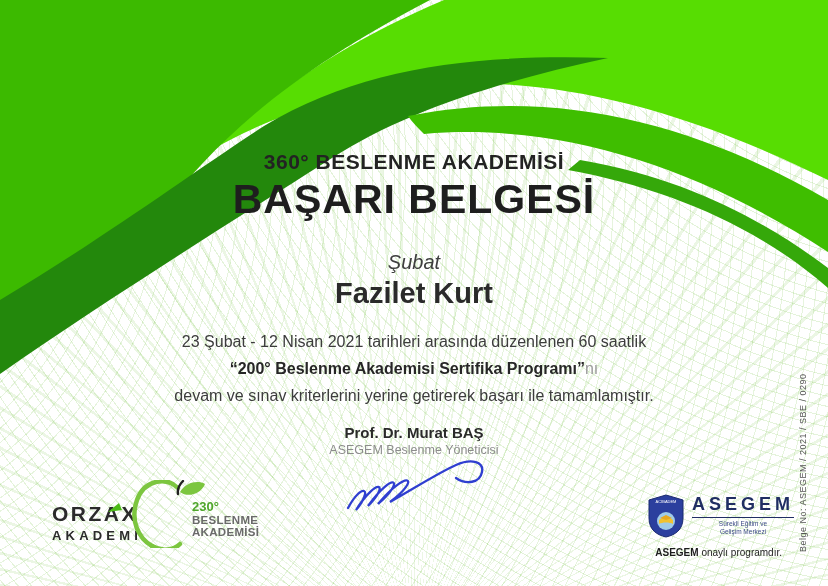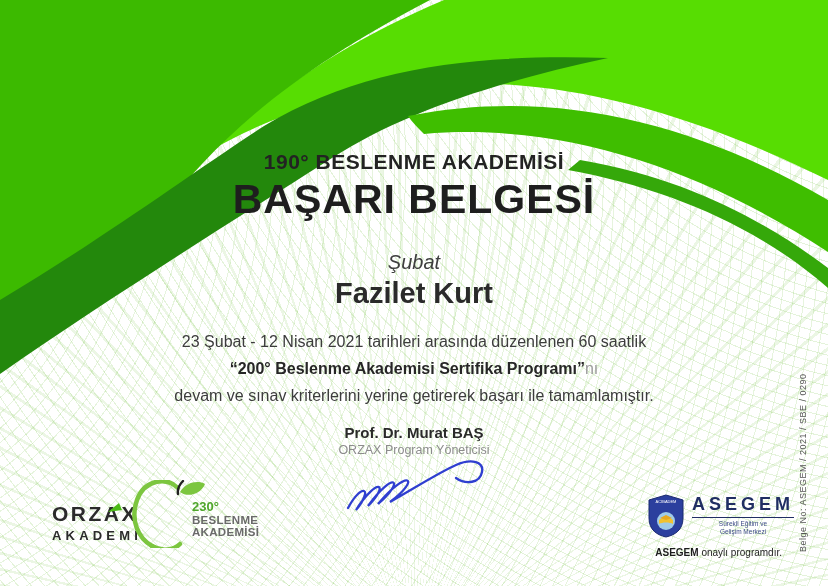--- a/index.html
+++ b/index.html
@@ -63,35 +63,35 @@
 
     <path fill="#3CBA00" d="M0,0 L430,0 C330,52 258,104 202,164 C146,226 78,286 0,332 Z"></path>
 
     <path fill="#23880C" d="M0,300 C110,234 190,174 264,126 C364,66 478,54 608,58 C496,82 404,112 332,158 C244,214 118,292 0,374 Z"></path>
 
     <path fill="#3FBE00" d="M408,116 C560,86 700,126 828,200 L828,252 C700,168 560,122 424,134 C418,128 412,122 408,116 Z"></path>
 
     <path fill="#35A80A" d="M580,160 C690,178 772,226 828,268 L828,288 C760,228 668,188 568,170 Z"></path>
   </svg>
 
-  <div class="ctext academy-title" style="position:absolute;">190° BESLENME AKADEMİSİ</div>
+  <div class="ctext academy-title" style="position:absolute;">360° BESLENME AKADEMİSİ</div>
   <div class="ctext cert-title" style="position:absolute;">BAŞARI BELGESİ</div>
   <div class="ctext salutation" style="position:absolute;">Şubat</div>
   <div class="ctext recipient" style="position:absolute;">Fazilet Kurt</div>
 
   <div class="ctext body-text" style="position:absolute;">
     <div>23 Şubat - 12 Nisan 2021 tarihleri arasında düzenlenen 60 saatlik</div>
     <div>
       <span class="prog">“200° Beslenme Akademisi Sertifika Programı”</span><span class="sfx">nı</span>
     </div>
     <div>devam ve sınav kriterlerini yerine getirerek başarı ile tamamlamıştır.</div>
   </div>
 
   <div class="ctext sig-name" style="position:absolute;">Prof. Dr. Murat BAŞ</div>
-  <div class="ctext sig-title" style="position:absolute;">ORZAX Program Yöneticisi</div>
+  <div class="ctext sig-title" style="position:absolute;">ASEGEM Beslenme Yöneticisi</div>
 
   <svg class="signature" width="160" height="66" viewBox="0 0 160 66">
     <path fill="none" stroke="#2F3FD0" stroke-width="2.3" stroke-linecap="round" d="M8,56 C22,30 34,36 16,58
          C38,24 50,32 28,54
          C54,18 66,28 38,52
          C68,16 82,26 50,50
          C78,34 100,20 116,13
          C132,6 144,10 142,20
          C140,31 126,33 116,26"></path>
   </svg>

